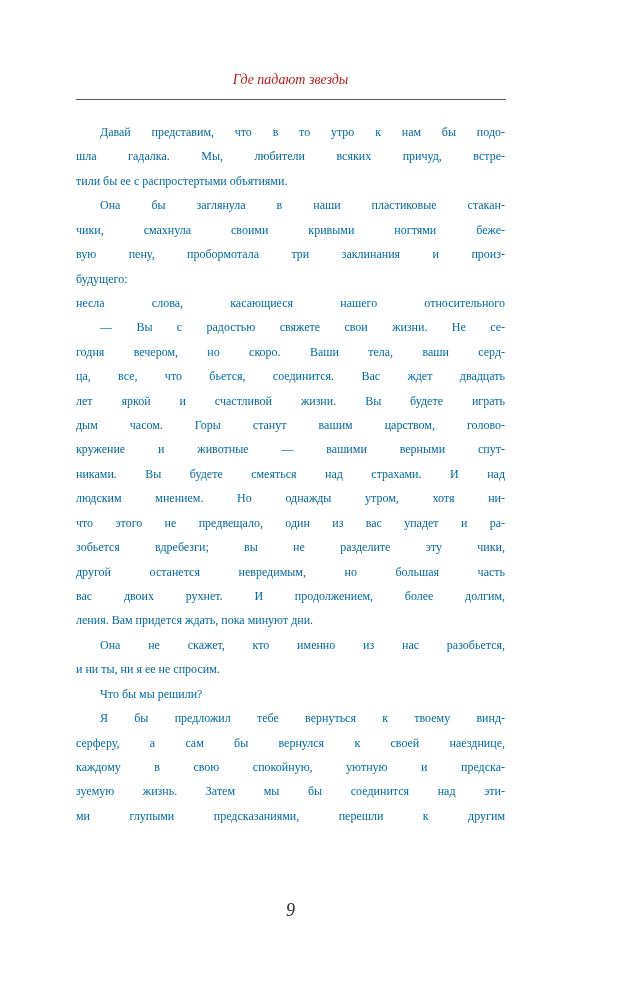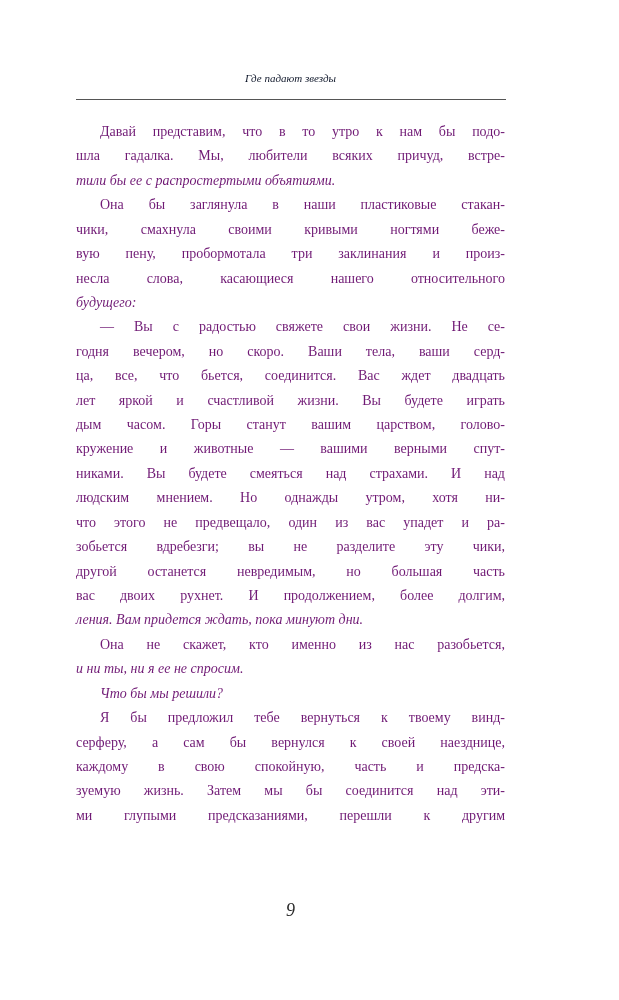--- a/index.html
+++ b/index.html
@@ -2,37 +2,37 @@
 <html><head>
 <meta charset="utf-8">
 <style>
   html, body { margin: 0; padding: 0; background: #ffffff; }
   body { width: 619px; height: 1000px; position: relative; overflow: hidden; }
   .page { position: absolute; left: 0; top: 0; width: 619px; height: 1000px; background: #ffffff; }
   .running-head {
     position: absolute; left: 76px; width: 429px; top: 72px;
     text-align: center;
     font-family: "Liberation Serif", "DejaVu Serif", serif;
-    font-style: italic; font-size: 11px; color: #0f172a;
+    font-style: italic; font-size: 14px; color: #b91c1c;
   }
   .rule {
     position: absolute; left: 76px; width: 430px; top: 99px;
     height: 0; border-top: 1px solid #555555;
   }
   .body-text {
     position: absolute; left: 76px; top: 120px; width: 429px;
     font-family: "Liberation Serif", "DejaVu Serif", serif;
-    font-size: 14px; color: #701a75;
+    font-size: 12px; color: #0369a1;
   }
   .line {
     display: block; height: 24.43px; line-height: 24.43px;
     white-space: nowrap; text-align: justify; text-align-last: justify;
   }
   .line.indent { padding-left: 24px; }
-  .line.last { text-align-last: left; font-style: italic; }
+  .line.last { text-align-last: left; }
   .page-number {
     position: absolute; left: 76px; width: 429px; top: 900px;
     text-align: center;
     font-family: "Liberation Serif", "DejaVu Serif", serif;
     font-style: italic; font-size: 18px; color: #2a2a2a;
   }
 </style>
 </head>
 <body>
 
@@ -40,39 +40,39 @@
   <div class="running-head">Где падают звезды</div>
   <div class="rule"></div>
 
   <div class="body-text" id="body-text">
     <span class="line indent">Давай представим, что в то утро к нам бы подо-</span>
     <span class="line">шла гадалка. Мы, любители всяких причуд, встре-</span>
     <span class="line last">тили бы ее с распростертыми объятиями.</span>
     <span class="line indent">Она бы заглянула в наши пластиковые стакан-</span>
     <span class="line">чики, смахнула своими кривыми ногтями беже-</span>
     <span class="line">вую пену, пробормотала три заклинания и произ-</span>
+    <span class="line last">будущего:</span>
     <span class="line">несла слова, касающиеся нашего относительного</span>
-    <span class="line last">будущего:</span>
     <span class="line indent">— Вы с радостью свяжете свои жизни. Не се-</span>
     <span class="line">годня вечером, но скоро. Ваши тела, ваши серд-</span>
     <span class="line">ца, все, что бьется, соединится. Вас ждет двадцать</span>
     <span class="line">лет яркой и счастливой жизни. Вы будете играть</span>
     <span class="line">дым часом. Горы станут вашим царством, голово-</span>
     <span class="line">кружение и животные — вашими верными спут-</span>
     <span class="line">никами. Вы будете смеяться над страхами. И над</span>
     <span class="line">людским мнением. Но однажды утром, хотя ни-</span>
     <span class="line">что этого не предвещало, один из вас упадет и ра-</span>
     <span class="line">зобьется вдребезги; вы не разделите эту чики,</span>
     <span class="line">другой останется невредимым, но большая часть</span>
     <span class="line">вас двоих рухнет. И продолжением, более долгим,</span>
     <span class="line last">ления. Вам придется ждать, пока минуют дни.</span>
     <span class="line indent">Она не скажет, кто именно из нас разобьется,</span>
     <span class="line last">и ни ты, ни я ее не спросим.</span>
     <span class="line indent last">Что бы мы решили?</span>
     <span class="line indent">Я бы предложил тебе вернуться к твоему винд-</span>
     <span class="line">серферу, а сам бы вернулся к своей наезднице,</span>
-    <span class="line">каждому в свою спокойную, часть и предска-</span>
+    <span class="line">каждому в свою спокойную, уютную и предска-</span>
     <span class="line">зуемую жизнь. Затем мы бы соединится над эти-</span>
     <span class="line">ми глупыми предсказаниями, перешли к другим</span>
   </div>
 
   <div class="page-number">9</div>
 </div>
 
 </body></html>

